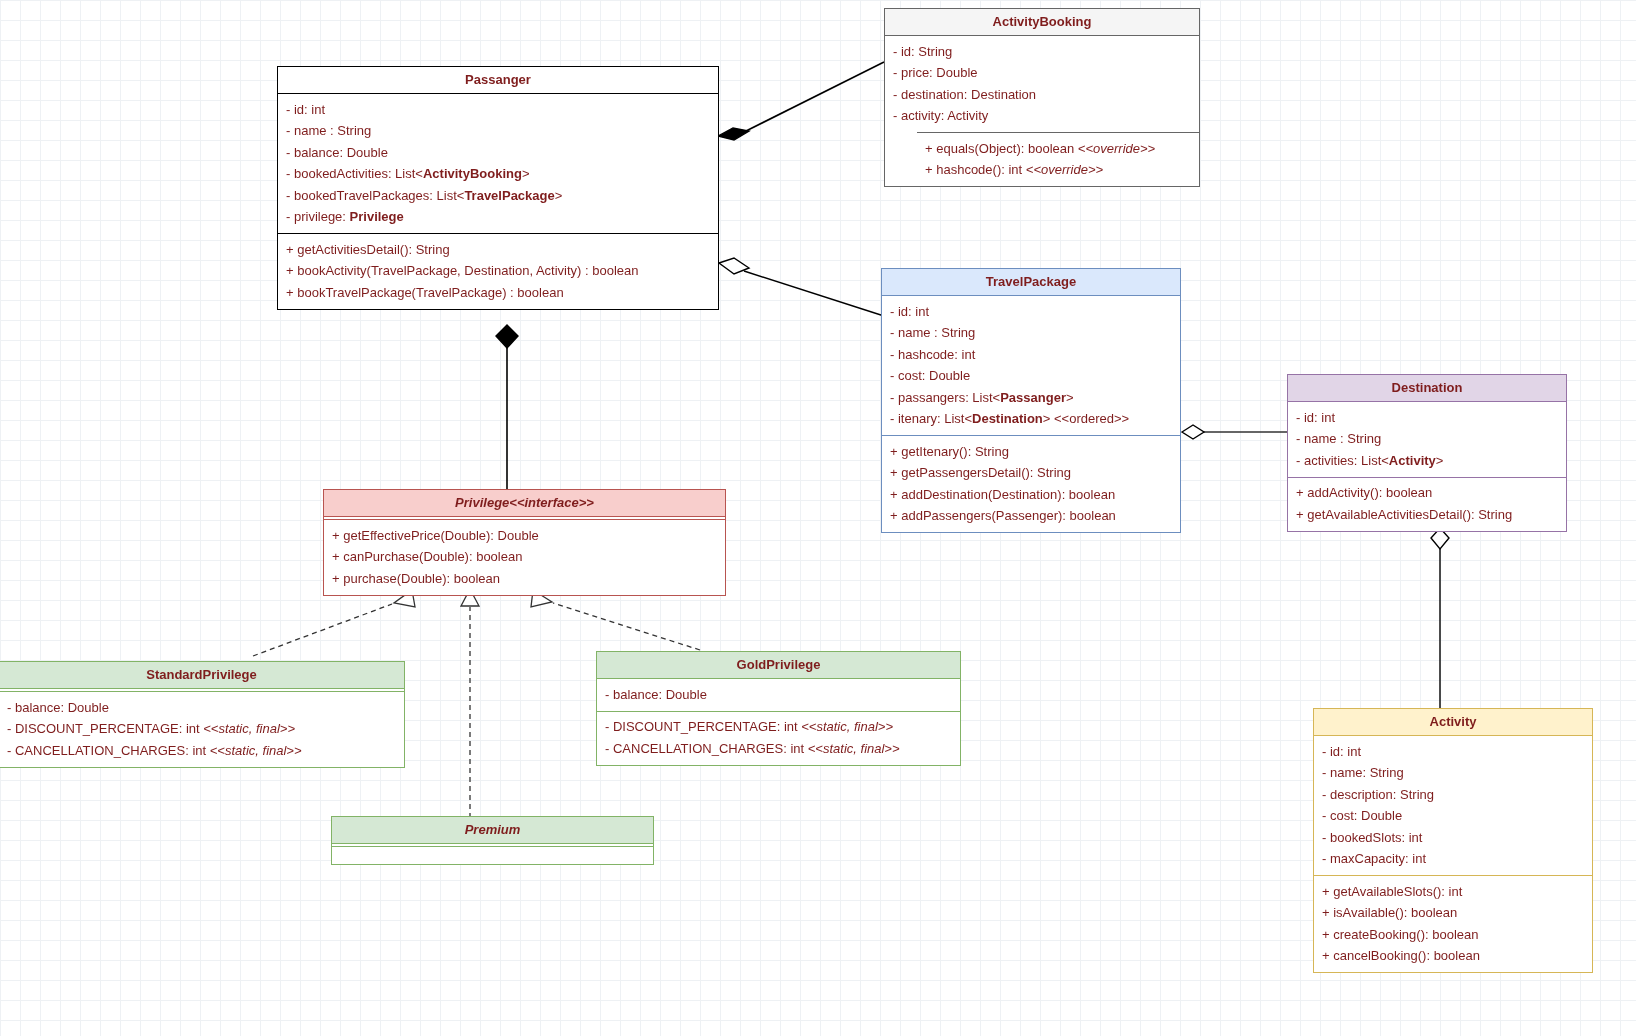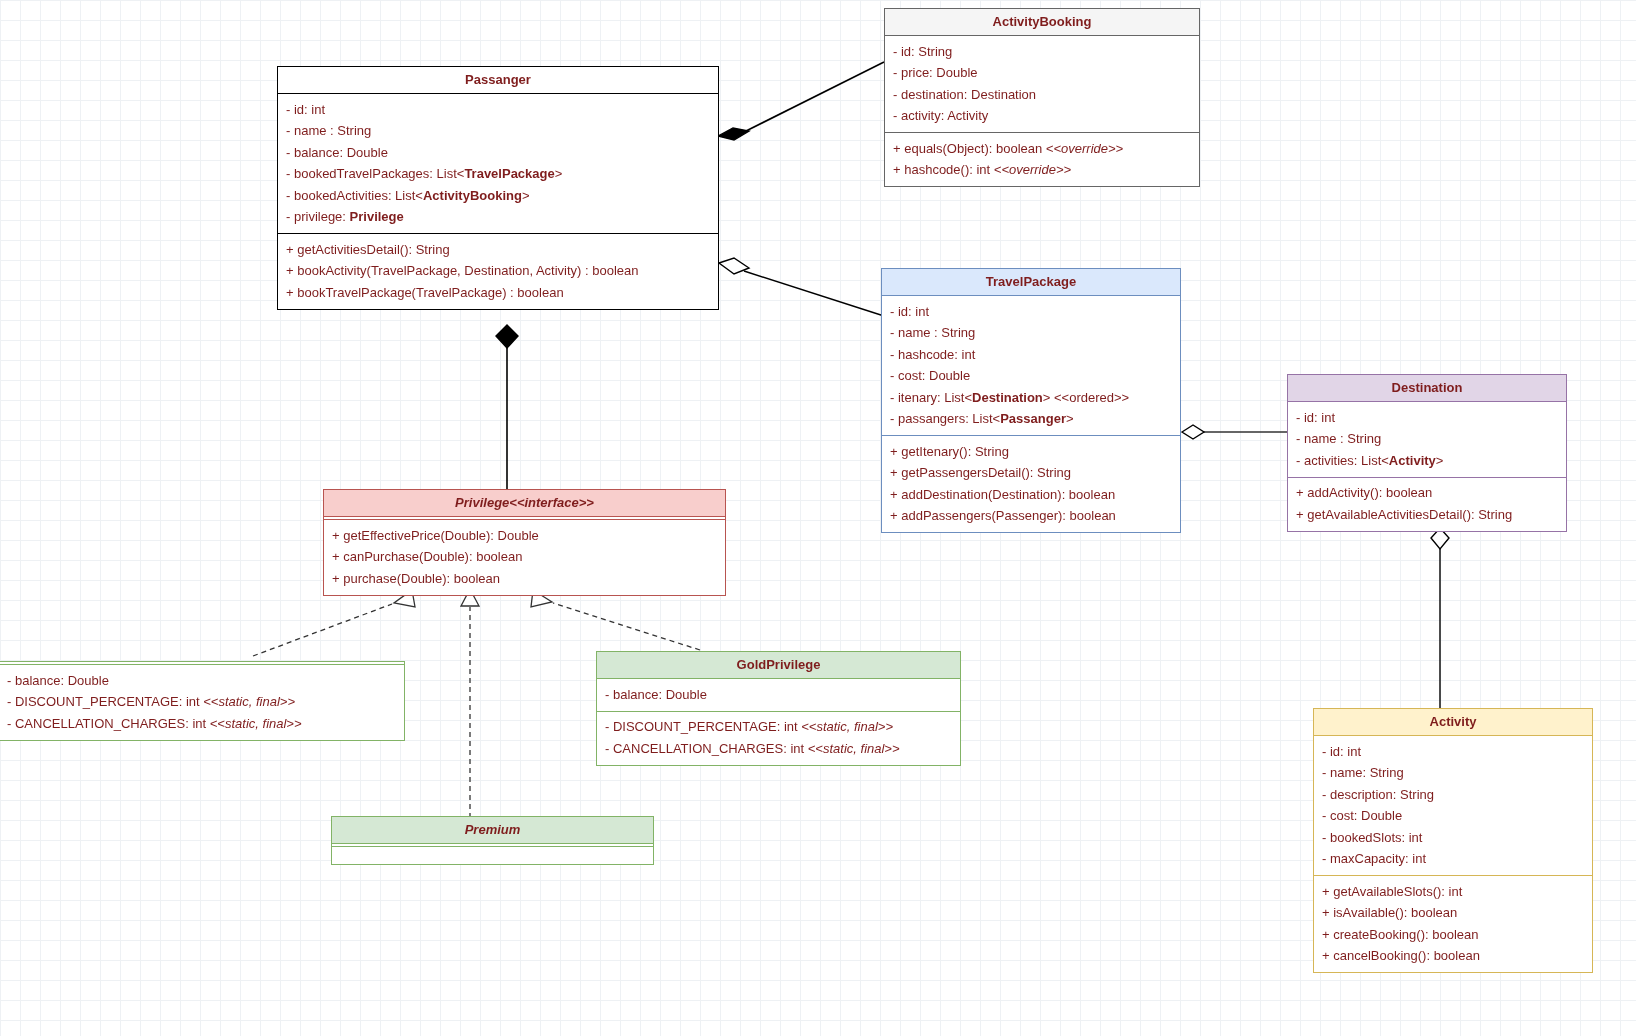--- a/index.html
+++ b/index.html
@@ -56,21 +56,21 @@
     white-space: nowrap;
     overflow: hidden;
     line-height: 1.12;
   }
   .uml .row b { font-weight: bold; }
   .uml .row i { font-style: italic; }
 
   
   .theme-plain { border-color: #666666; }
   .theme-plain > .hdr { background: #f5f5f5; border-bottom-color: #666666; }
-  .theme-plain .compartment + .compartment { border-top-color: #666666; }
+  .theme-plain .compartment + .compartment { border-top-color: #666666; margin-left: 32px; }
 
   .theme-white { border-color: #000000; }
   .theme-white > .hdr { background: #ffffff; border-bottom-color: #000000; }
   .theme-white .compartment + .compartment { border-top-color: #000000; }
 
   
   .theme-blue { border-color: #6c8ebf; }
   .theme-blue > .hdr { background: #dae8fc; border-bottom-color: #6c8ebf; }
   .theme-blue .compartment + .compartment { border-top-color: #6c8ebf; }
 
@@ -142,40 +142,40 @@
       <div class="row"><span>+ hashcode(): int </span><i>&lt;&lt;override&gt;&gt;</i></div>
     </div>
   </div>
 
   <div class="uml theme-white" style="left:277px; top:66px; width:442px;">
     <div class="hdr">Passanger</div>
     <div class="compartment">
       <div class="row"><span>- id: int</span><b></b><span></span></div>
       <div class="row"><span>- name : String</span><b></b><span></span></div>
       <div class="row"><span>- balance: Double</span><b></b><span></span></div>
+      <div class="row"><span>- bookedActivities: List&lt;</span><b>ActivityBooking</b><span>&gt;</span></div>
       <div class="row"><span>- bookedTravelPackages: List&lt;</span><b>TravelPackage</b><span>&gt;</span></div>
-      <div class="row"><span>- bookedActivities: List&lt;</span><b>ActivityBooking</b><span>&gt;</span></div>
       <div class="row"><span>- privilege: </span><b>Privilege</b><span></span></div>
     </div>
     <div class="compartment">
       <div class="row">+ getActivitiesDetail(): String</div>
       <div class="row">+ bookActivity(TravelPackage, Destination, Activity) : boolean</div>
       <div class="row">+ bookTravelPackage(TravelPackage) : boolean</div>
     </div>
   </div>
 
   <div class="uml theme-blue" style="left:881px; top:268px; width:300px;">
     <div class="hdr">TravelPackage</div>
     <div class="compartment">
       <div class="row"><span>- id: int</span><b></b><span></span></div>
       <div class="row"><span>- name : String</span><b></b><span></span></div>
       <div class="row"><span>- hashcode: int</span><b></b><span></span></div>
       <div class="row"><span>- cost: Double</span><b></b><span></span></div>
+      <div class="row"><span>- passangers: List&lt;</span><b>Passanger</b><span>&gt;</span></div>
       <div class="row"><span>- itenary: List&lt;</span><b>Destination</b><span>&gt; &lt;&lt;ordered&gt;&gt;</span></div>
-      <div class="row"><span>- passangers: List&lt;</span><b>Passanger</b><span>&gt;</span></div>
     </div>
     <div class="compartment">
       <div class="row">+ getItenary(): String</div>
       <div class="row">+ getPassengersDetail(): String</div>
       <div class="row">+ addDestination(Destination): boolean</div>
       <div class="row">+ addPassengers(Passenger): boolean</div>
     </div>
   </div>
 
   <div class="uml theme-purple" style="left:1287px; top:374px; width:280px;">
@@ -213,20 +213,21 @@
     <div class="hdr italic">Privilege&lt;&lt;interface&gt;&gt;</div>
     <div class="dbl"></div>
     <div class="compartment" style="border-top:none;">
       <div class="row">+ getEffectivePrice(Double): Double</div>
       <div class="row">+ canPurchase(Double): boolean</div>
       <div class="row">+ purchase(Double): boolean</div>
     </div>
   </div>
 
   <div class="uml theme-green" style="left:-2px; top:661px; width:407px;">
+    <div class="hdr">StandardPrivilege</div>
     <div class="dbl"></div>
     <div class="compartment" style="border-top:none;">
       <div class="row"><span>- balance: Double</span><i></i></div>
       <div class="row"><span>- DISCOUNT_PERCENTAGE: int </span><i>&lt;&lt;static, final&gt;&gt;</i></div>
       <div class="row"><span>- CANCELLATION_CHARGES: int </span><i>&lt;&lt;static, final&gt;&gt;</i></div>
     </div>
   </div>
 
   <div class="uml theme-green" style="left:596px; top:651px; width:365px;">
     <div class="hdr">GoldPrivilege</div>

